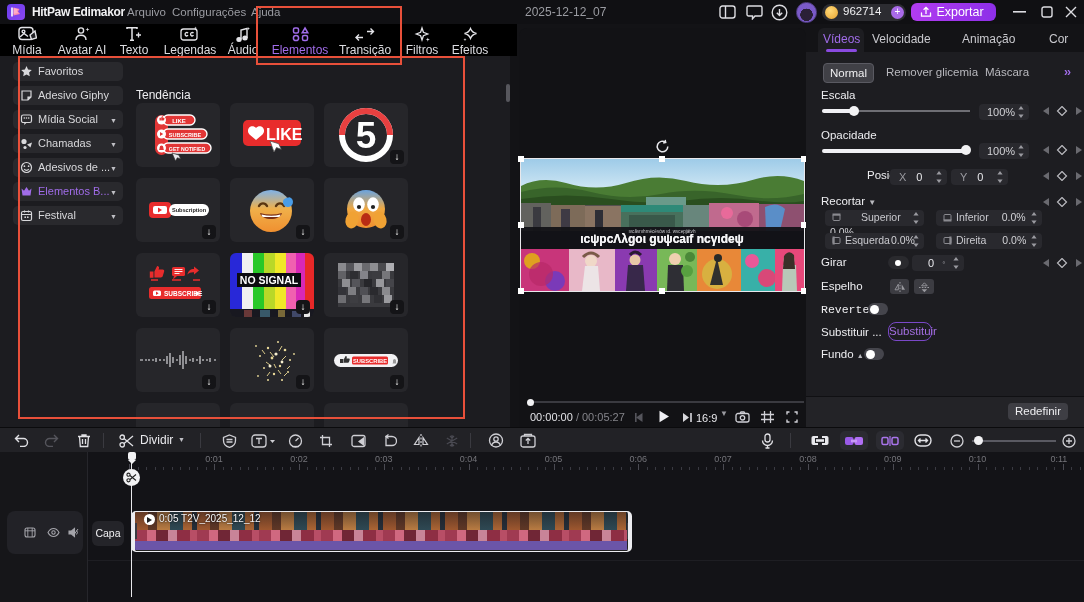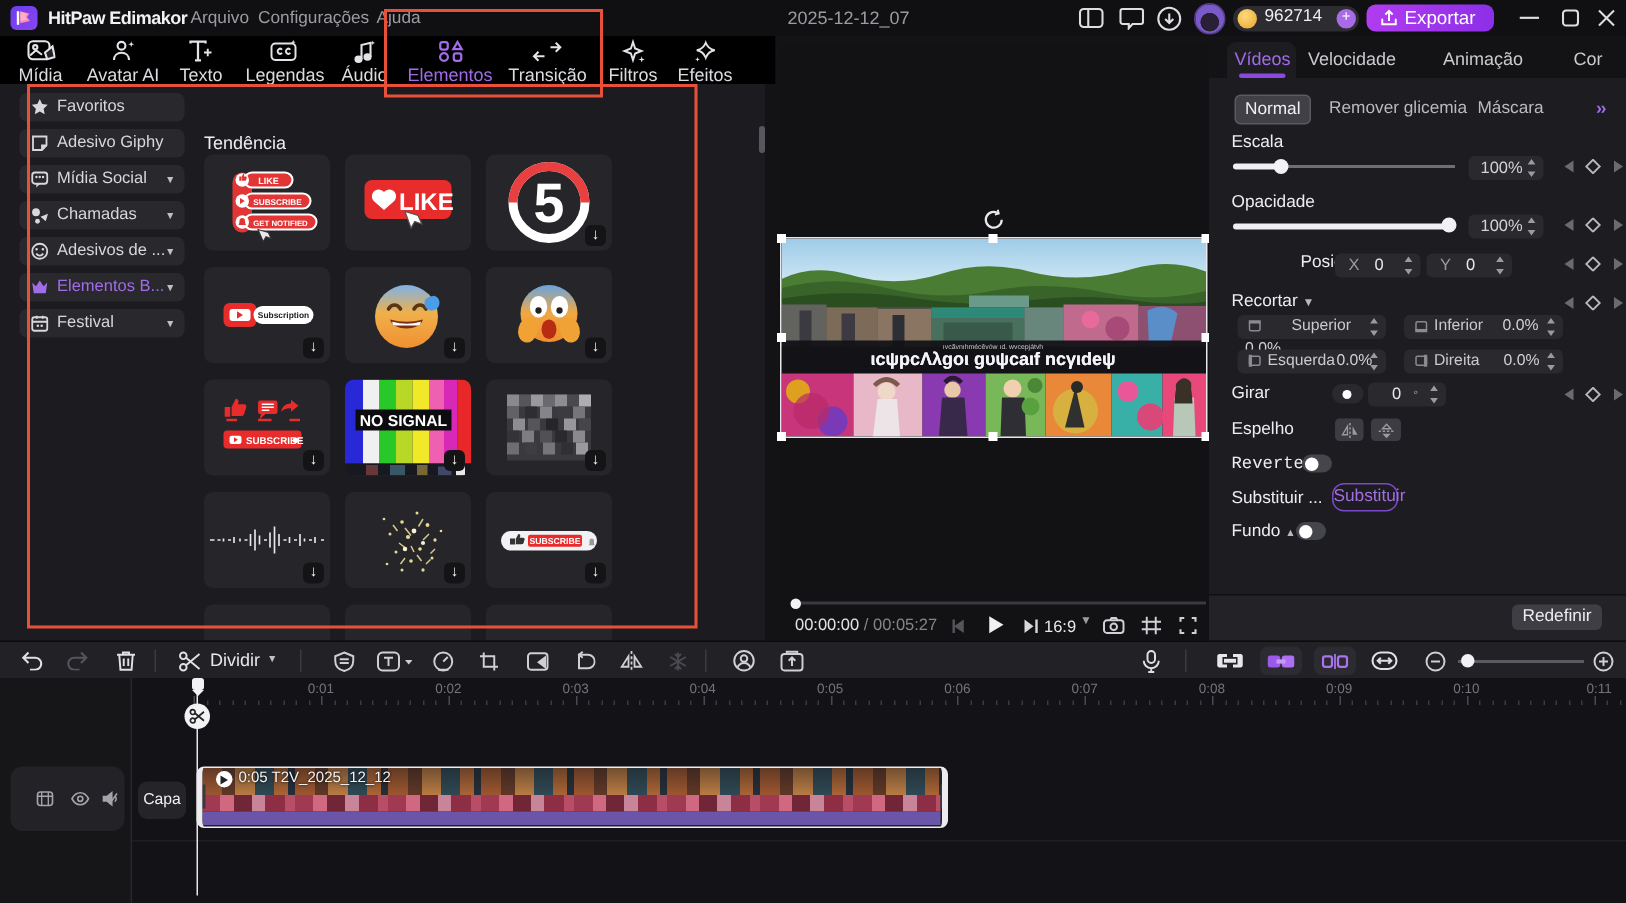--- a/index.html
+++ b/index.html
@@ -849,21 +849,21 @@
         <div class="rlbl" style="left:202.0px;width:24px;text-align:center;">0:01</div>
         <div class="rlbl" style="left:286.9px;width:24px;text-align:center;">0:02</div>
         <div class="rlbl" style="left:371.7px;width:24px;text-align:center;">0:03</div>
         <div class="rlbl" style="left:456.5px;width:24px;text-align:center;">0:04</div>
         <div class="rlbl" style="left:541.4px;width:24px;text-align:center;">0:05</div>
         <div class="rlbl" style="left:626.2px;width:24px;text-align:center;">0:06</div>
         <div class="rlbl" style="left:711.1px;width:24px;text-align:center;">0:07</div>
         <div class="rlbl" style="left:795.9px;width:24px;text-align:center;">0:08</div>
         <div class="rlbl" style="left:880.8px;width:24px;text-align:center;">0:09</div>
         <div class="rlbl" style="left:965.6px;width:24px;text-align:center;">0:10</div>
-        <div class="rlbl" style="left:1050.5px;width:24px;text-align:right;">0:11</div>
+        <div class="rlbl" style="left:1050.5px;width:24px;text-align:left;">0:11</div>
         <i style="position:absolute;left:129.2px;top:12px;width:1px;height:6px;background:#4a4a52;"></i>
         <i style="position:absolute;left:137.7px;top:14.5px;width:1px;height:3.5px;background:#3a3a42;"></i>
         <i style="position:absolute;left:146.2px;top:14.5px;width:1px;height:3.5px;background:#3a3a42;"></i>
         <i style="position:absolute;left:154.7px;top:14.5px;width:1px;height:3.5px;background:#3a3a42;"></i>
         <i style="position:absolute;left:163.1px;top:14.5px;width:1px;height:3.5px;background:#3a3a42;"></i>
         <i style="position:absolute;left:171.6px;top:14.5px;width:1px;height:3.5px;background:#3a3a42;"></i>
         <i style="position:absolute;left:180.1px;top:14.5px;width:1px;height:3.5px;background:#3a3a42;"></i>
         <i style="position:absolute;left:188.6px;top:14.5px;width:1px;height:3.5px;background:#3a3a42;"></i>
         <i style="position:absolute;left:197.1px;top:14.5px;width:1px;height:3.5px;background:#3a3a42;"></i>
         <i style="position:absolute;left:205.6px;top:14.5px;width:1px;height:3.5px;background:#3a3a42;"></i>

